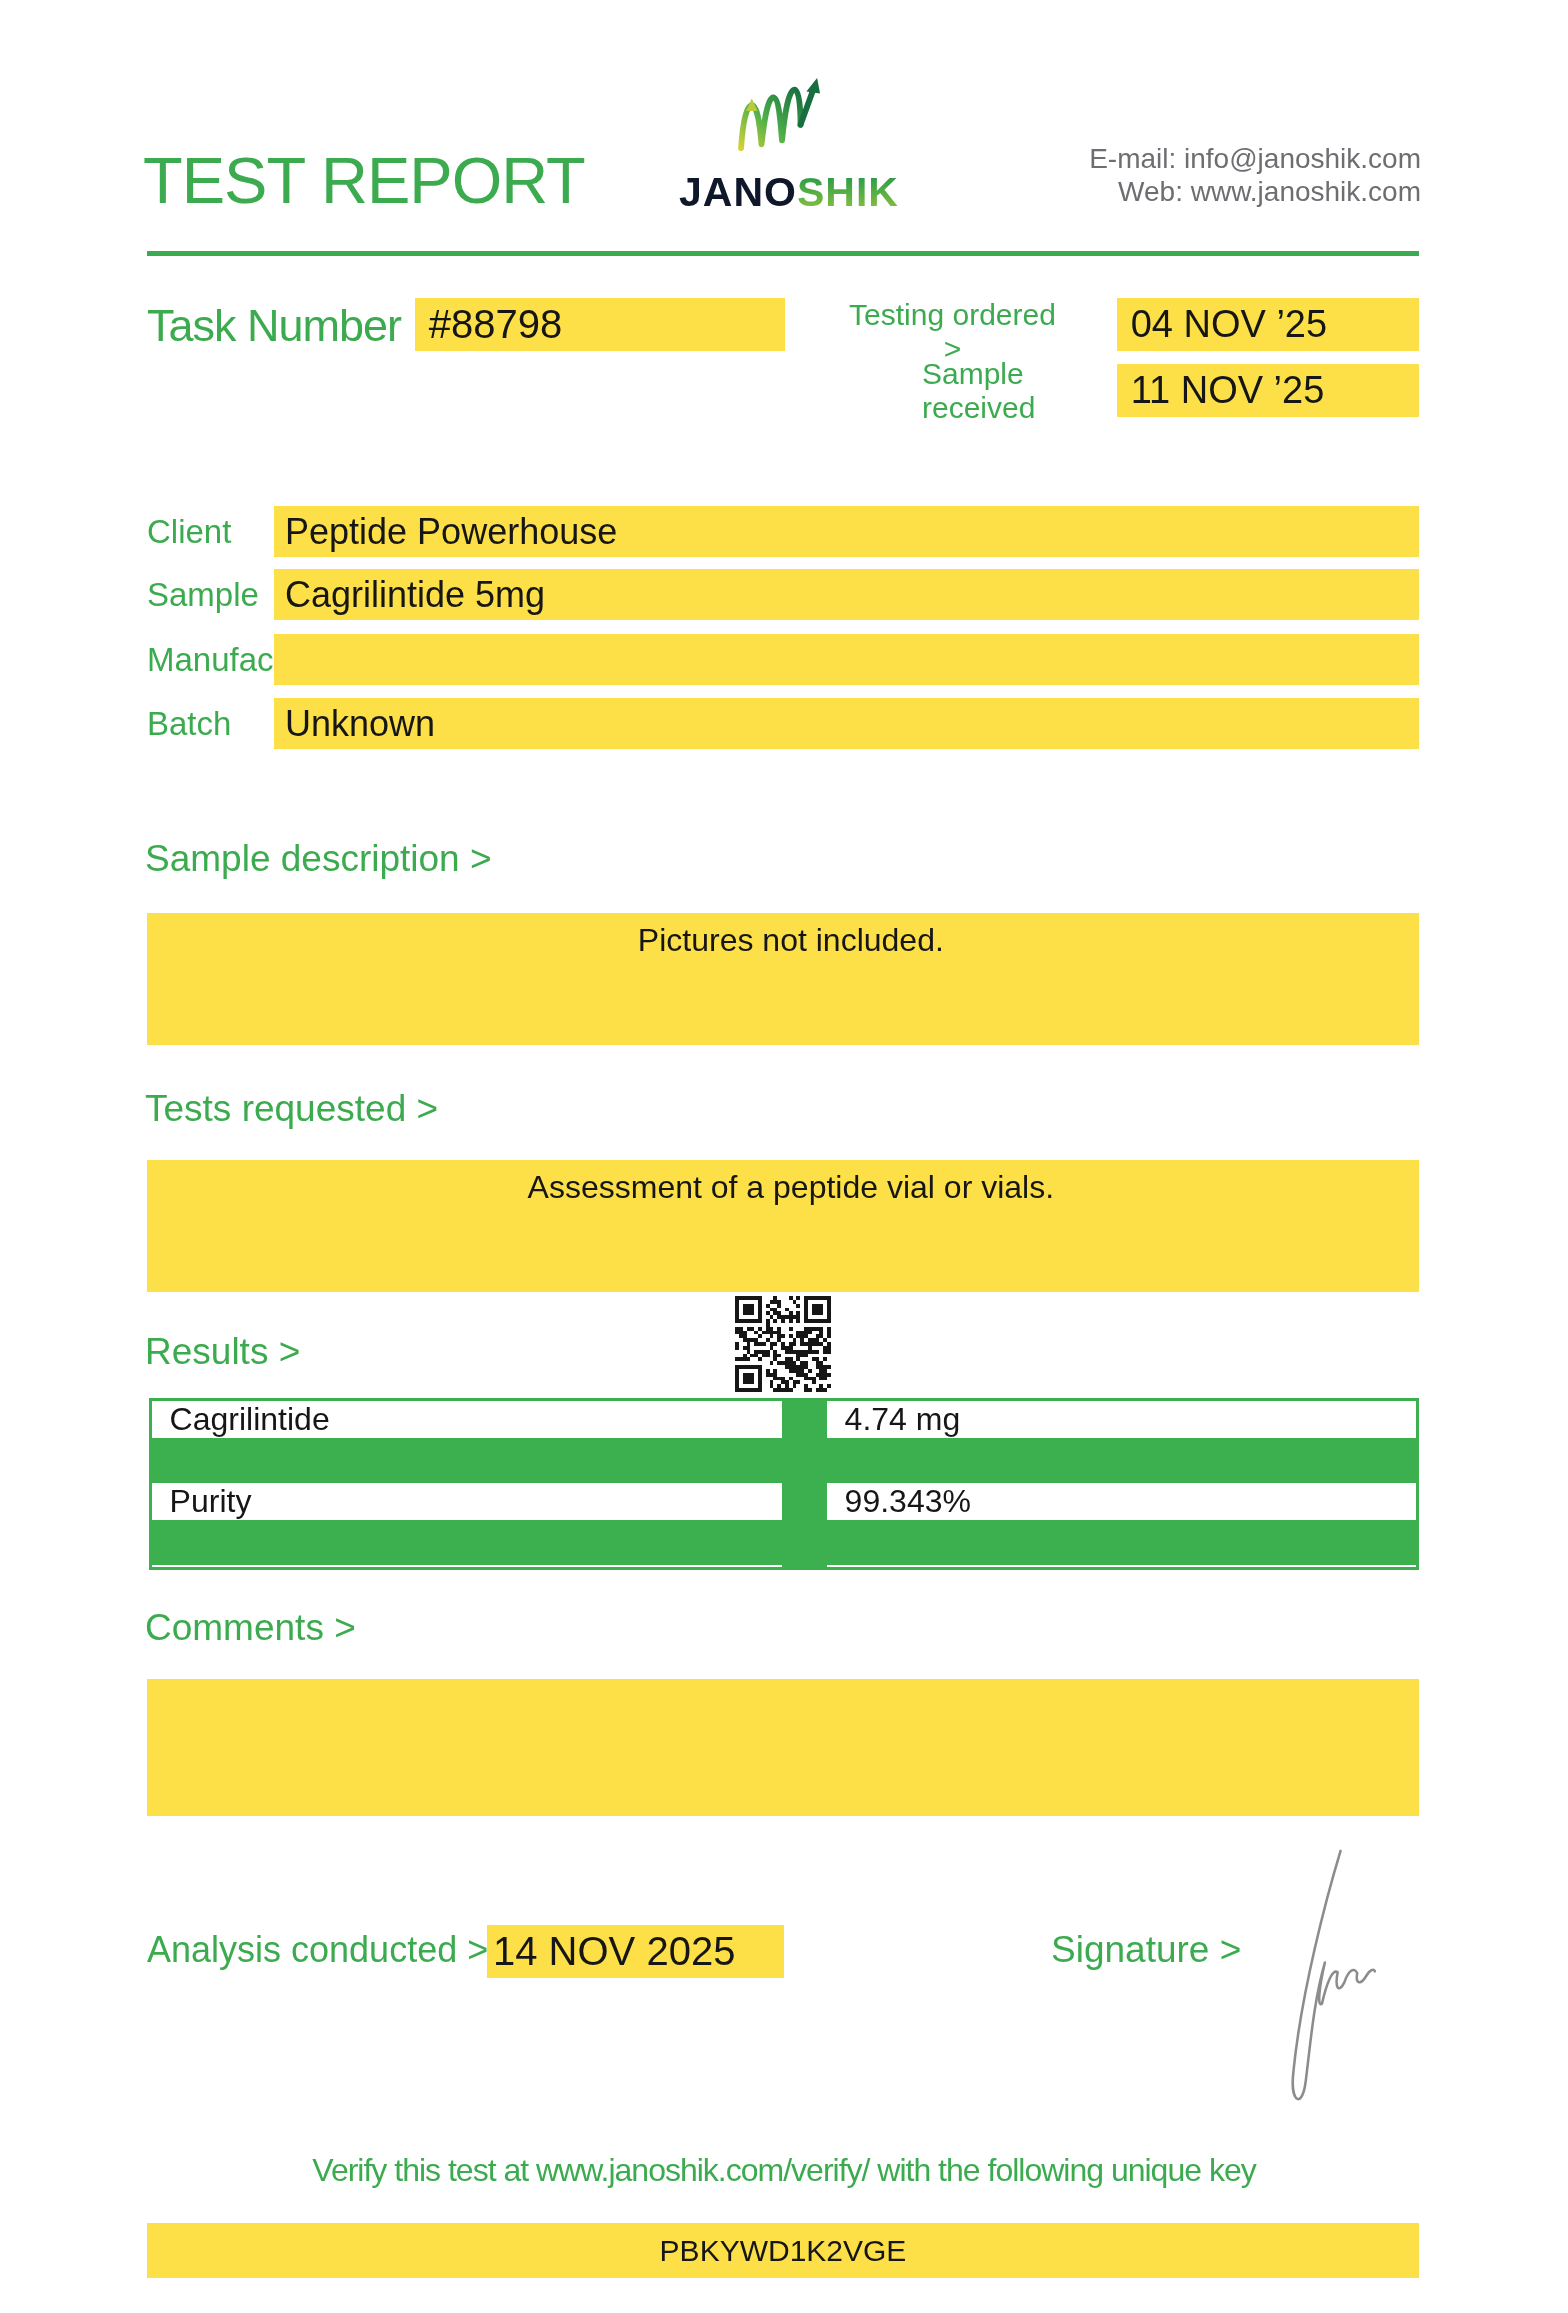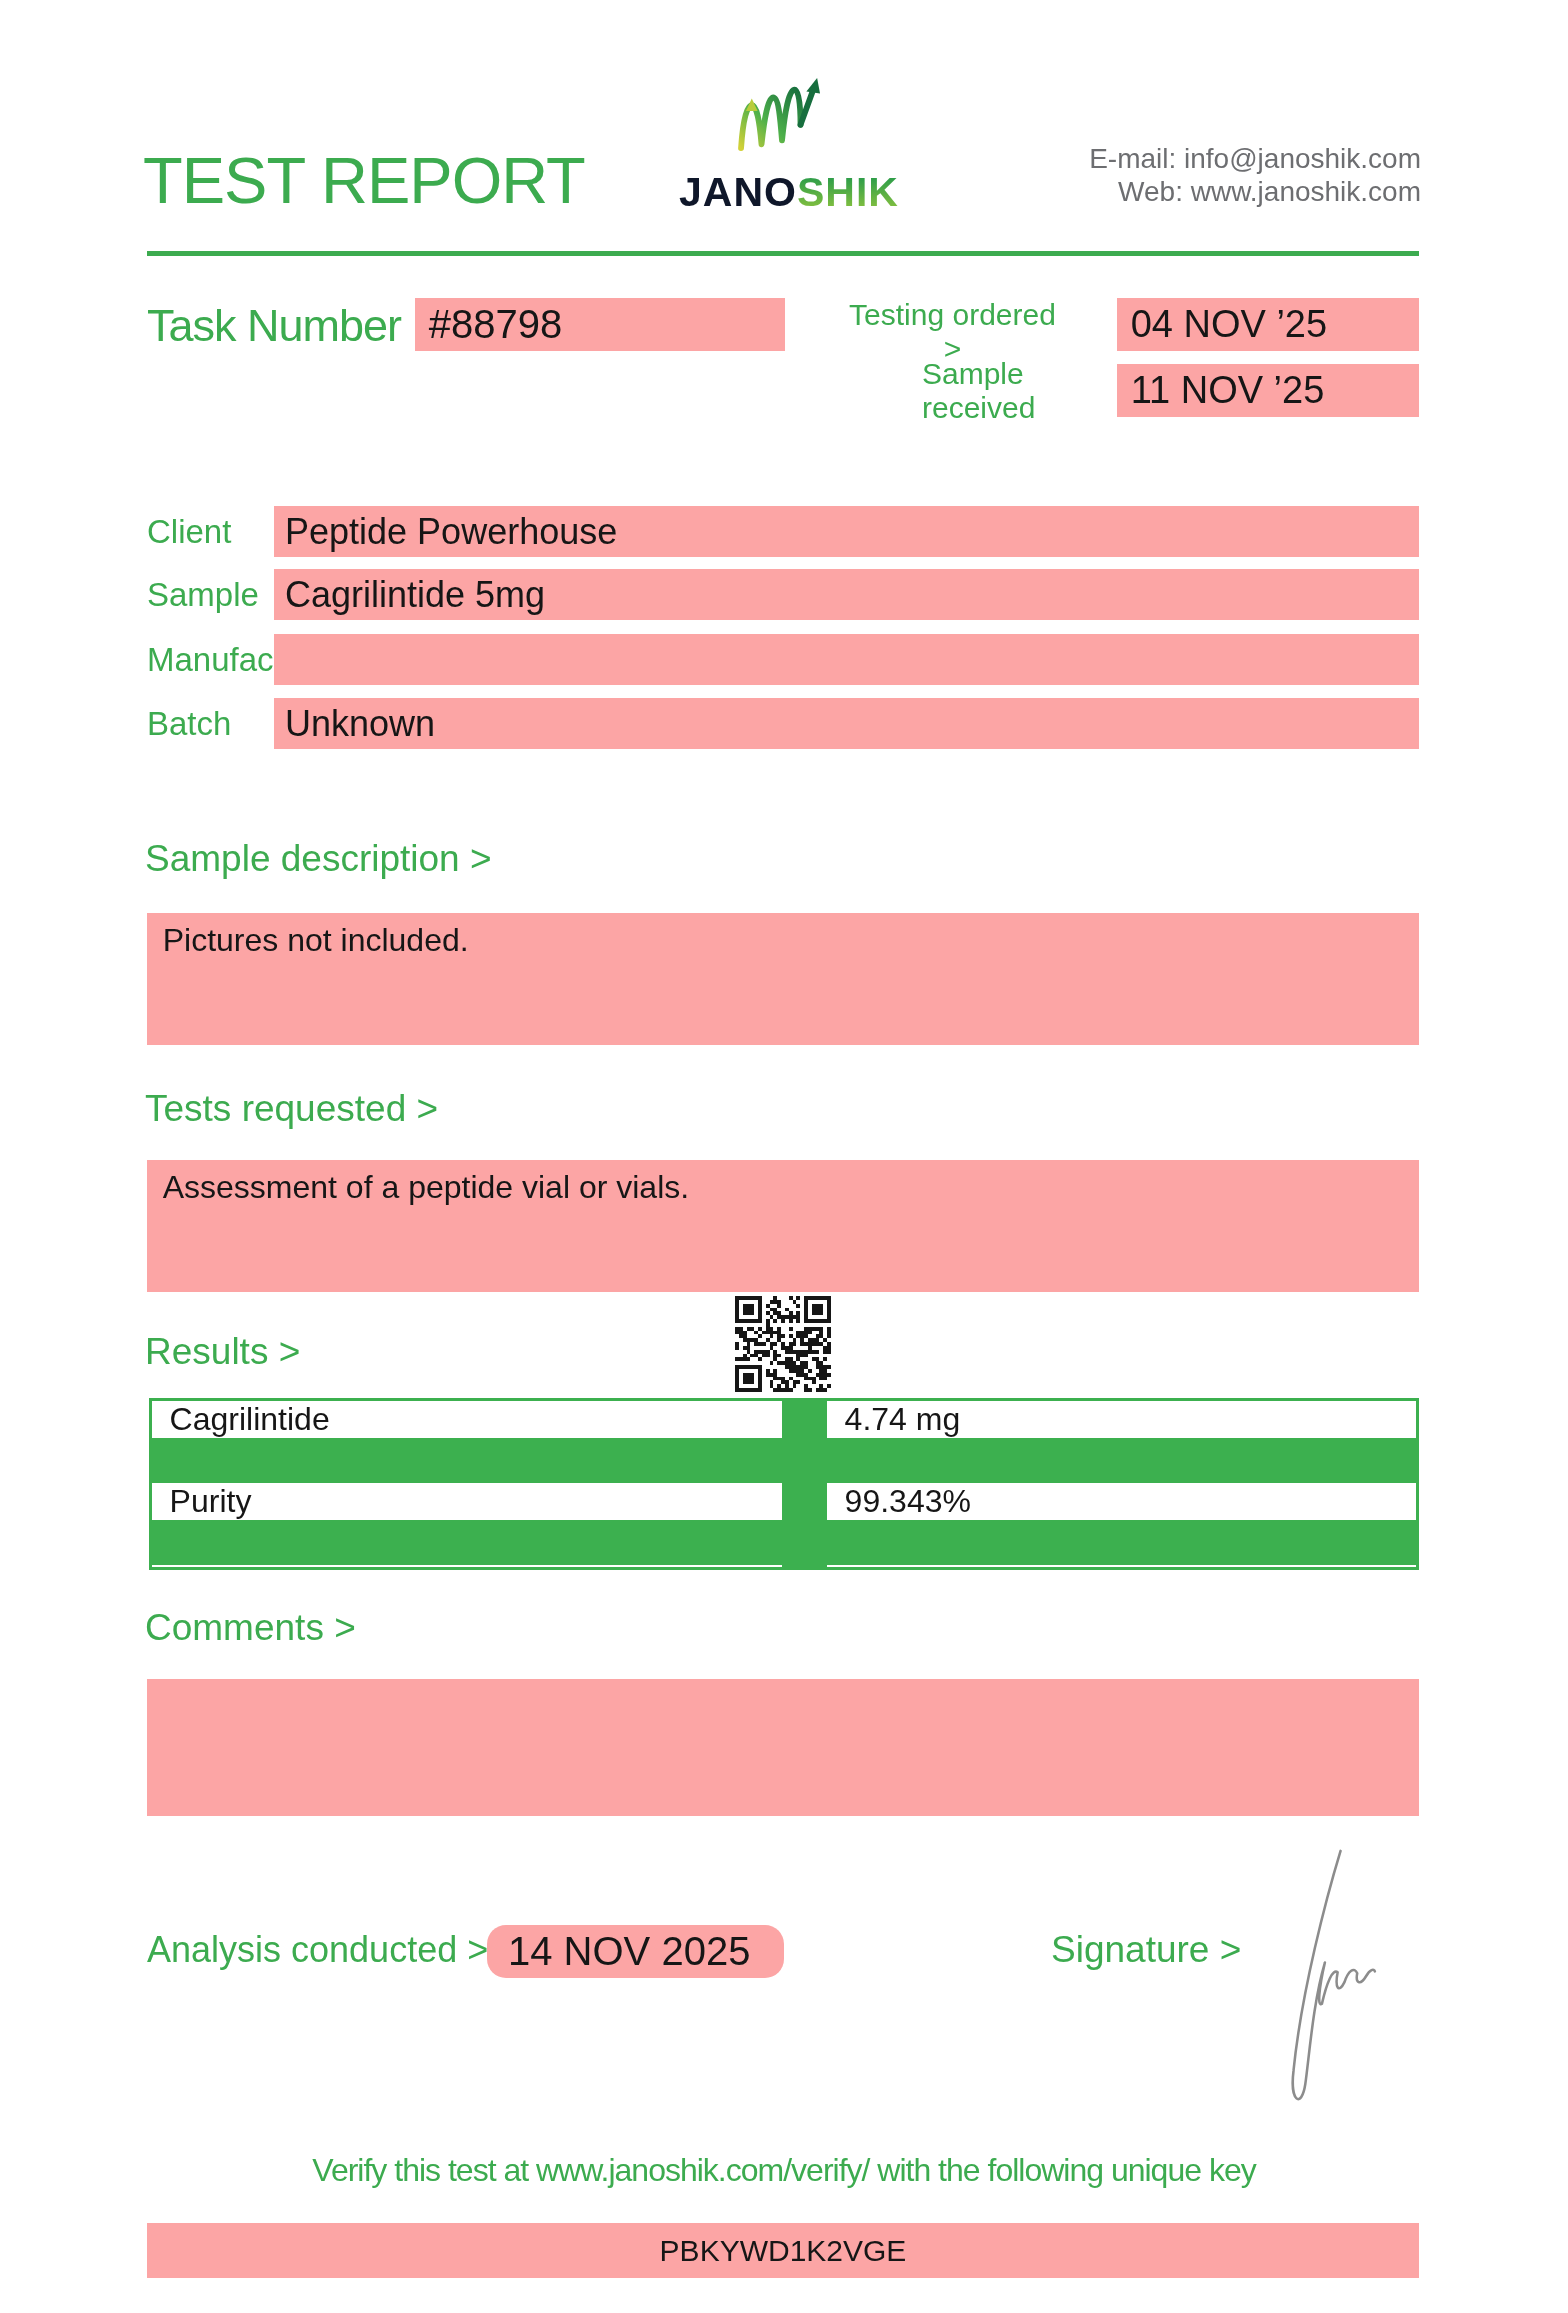--- a/index.html
+++ b/index.html
@@ -3,21 +3,21 @@
 <meta charset="utf-8">
 <style>
   html,body{margin:0;padding:0;background:#e8e8e8;}
   #page{
     position:relative;width:1568px;height:2313px;background:#ffffff;
     font-family:"Liberation Sans",sans-serif;overflow:hidden;
     margin:0 auto;
   }
   .abs{position:absolute;}
   .green{color:#3cab4f;}
-  .graybox{background:#fca5a5;}
+  .graybox{background:#fde047;text-align:center;}
   .blacktext{color:#161616;}
 
   
   #report-title{left:143px;top:143px;font-size:65px;letter-spacing:-1px;color:#3cab4f;}
   #logo-icon{left:733px;top:76px;}
   #logo-wordmark{left:647px;top:169px;width:284px;text-align:center;
     font-size:41px;font-weight:bold;letter-spacing:1px;}
   #logo-jano{color:#0f172a;}
   #logo-shik{background:linear-gradient(180deg,#2f9e49 20%,#8fc43e 95%);
     -webkit-background-clip:text;background-clip:text;color:transparent;}
@@ -59,21 +59,21 @@
   
   #results-table{left:149px;top:1398px;width:1270px;height:172px;
     box-sizing:border-box;border:3.9px solid #3cb04f;background:#3cb04f;
     display:grid;grid-template-columns:630px 1fr;grid-template-rows:1fr 1fr 1fr;
     grid-gap:3.9px;gap:45px;}
   #results-table .cell{background:#ffffff;display:flex;align-items:center;
     padding-left:17.6px;font-size:32px;color:#161616;}
 
   
   #analysis-label{left:147px;top:1929px;font-size:36px;}
-  #analysis-box{left:487px;top:1925px;width:297px;height:53px;display:flex;align-items:center;padding-left:21px;box-sizing:border-box;font-size:40px;border-radius:19px;}
+  #analysis-box{left:487px;top:1925px;width:297px;height:53px;display:flex;align-items:center;padding-left:6px;box-sizing:border-box;font-size:40px;}
   #signature-label{left:1051px;top:1929px;font-size:37px;}
   #signature-image{left:1264px;top:1845px;}
   #verify-text{left:0;top:2152px;width:1568px;text-align:center;font-size:32px;letter-spacing:-1px;}
   #key-box{left:147px;top:2223px;width:1272px;height:55px;display:flex;align-items:center;justify-content:center;font-size:30px;}
 </style>
 </head>
 <body>
 
 <div id="page">
 

